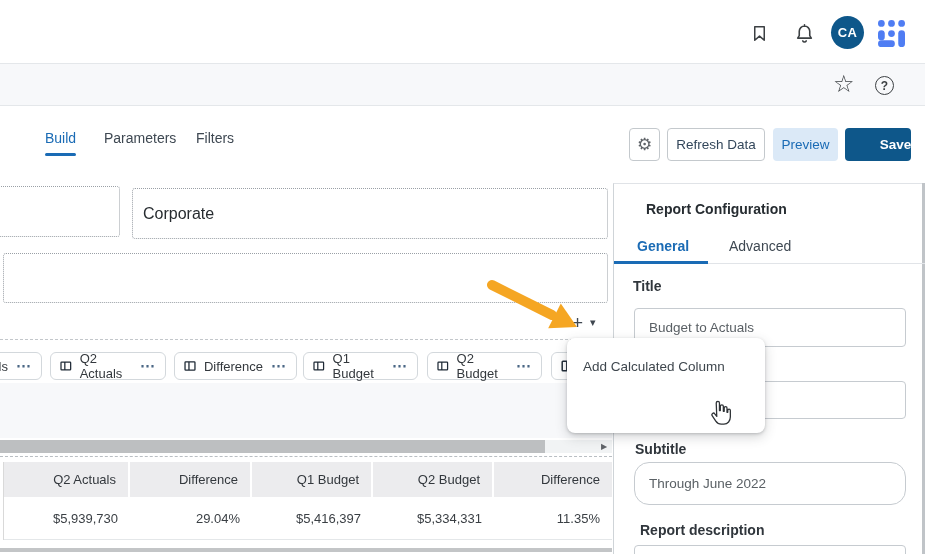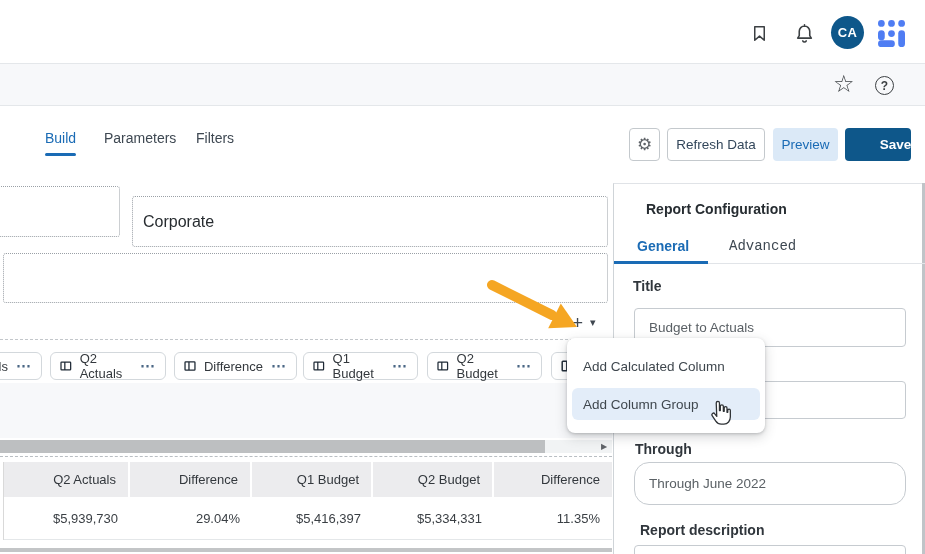--- a/index.html
+++ b/index.html
@@ -132,21 +132,21 @@
 </div>
 <div class="abs btn outline" style="left:667px; width:98px;">Refresh Data</div>
 <div class="abs btn soft" style="left:773px; width:65px;">Preview</div>
 <div class="abs btn primary" style="left:845px; width:66px; gap:4px;padding-left:44px;">
   <span>Save</span>
   <span style="font-size:10px; line-height:10px;">▾</span>
 </div>
 
 <div class="abs dotted zlow" style="left:-40px; top:186px; width:160px; height:51px;"></div>
 
-<div class="abs dotted zlow" style="left:132px; top:196px; width:476px; height:51px; display:flex; align-items:center; padding-left:10px;">
+<div class="abs dotted zlow" style="left:132px; top:188px; width:476px; height:51px; display:flex; align-items:center; padding-left:10px;">
   <span style="font-size:16px; color:#272c30;">Corporate</span>
 </div>
 
 <div class="abs dotted zlow" style="left:3px; top:253px; width:605px; height:50px;"></div>
 
 <div class="abs" style="left:572px; top:309px; width:40px; height:26px; display:flex; align-items:center; gap:7px; cursor:pointer;">
   <span style="font-size:19px; color:#3f4750; line-height:19px;">+</span>
   <span style="font-size:11px; color:#3f4750;">▾</span>
 </div>
 
@@ -223,38 +223,37 @@
 <div class="abs td" style="left:494px; width:118px;">11.35%</div>
 
 <div class="abs" style="left:0; top:548px; width:612px; height:4px; background:#c3c5c7;"></div>
 
 <div class="abs panel"></div>
 <div class="abs panel-right-edge"></div>
 
 <div class="abs" style="left:646px; top:201px; font-size:14px; font-weight:700; color:#262c31;">Report Configuration</div>
 
 <div class="abs ptab active" style="left:637px;">General</div>
-<div class="abs ptab" style="left:729px;font-family:Liberation Mono, monospace;">Advanced</div>
+<div class="abs ptab" style="left:729px;">Advanced</div>
 <div class="abs" style="left:614px; top:263px; width:311px; height:1px; background:#e1e4e8;"></div>
 <div class="abs" style="left:614px; top:261px; width:94px; height:3px; background:#1a6bb5;"></div>
 
 <div class="abs field-label" style="left:633px; top:278px;">Title</div>
 <input class="abs tinput" style="left: 634px; top: 301px; margin-top: 7px;" value="Budget to Actuals">
 
 <input class="abs tinput zmid" style="left: 634px; top: 381px; height: 38px;" value="">
 
-<div class="abs field-label" style="left:635px; top:441px;">Through</div>
+<div class="abs field-label" style="left:635px; top:441px;">Subtitle</div>
 <input class="abs tinput" style="left: 634px; top: 462px; height: 43px; border-radius: 15px;" value="Through June 2022">
 
 <div class="abs field-label" style="left:620px; top:522px;padding-left:20px;">Report description</div>
 <textarea class="abs tinput" style="left: 634px; top: 545px; height: 40px;" value=""></textarea>
 
 <div class="abs menu">
   <div class="menu-item plain">Add Calculated Column</div>
-  <div class="menu-item hl">Add Column Group</div>
 </div>
 
 <div class="abs ztop" style="left:706px; top:400px; width:30px; height:34px; pointer-events:none;">
   <svg width="28" height="32" viewBox="0 0 26 28">
     <path d="M9.5 2c0-.8.7-1.5 1.5-1.5s1.5.7 1.5 1.5v7h.8v-4c0-.8.7-1.4 1.4-1.4.8 0 1.4.6 1.4 1.4v4.6h.8v-3c0-.7.6-1.3 1.3-1.3s1.3.6 1.3 1.3v4h.7v-1.8c0-.6.5-1.2 1.2-1.2.6 0 1.2.5 1.2 1.2v6.2c0 3.5-2.3 6.5-6 6.5h-2.5c-2.3 0-3.8-1-5-2.8l-3.4-5c-.5-.7-.3-1.6.4-2.1.7-.5 1.6-.3 2.1.4l1.8 2.4z" fill="#ffffff" stroke="#2f3337" stroke-width="1.2" stroke-linejoin="round"></path>
   </svg>
 </div>
 
 <div class="abs" style="left:480px; top:275px; width:110px; height:65px; pointer-events:none; z-index:9;">
   <svg width="110" height="65" viewBox="0 0 110 65">

